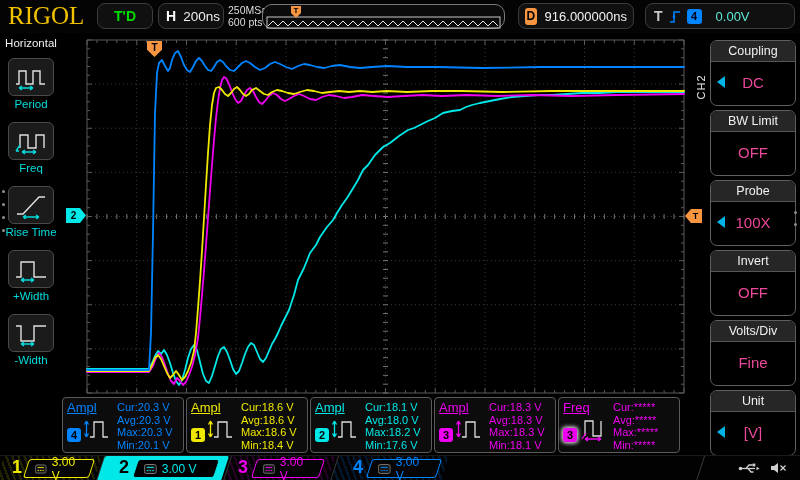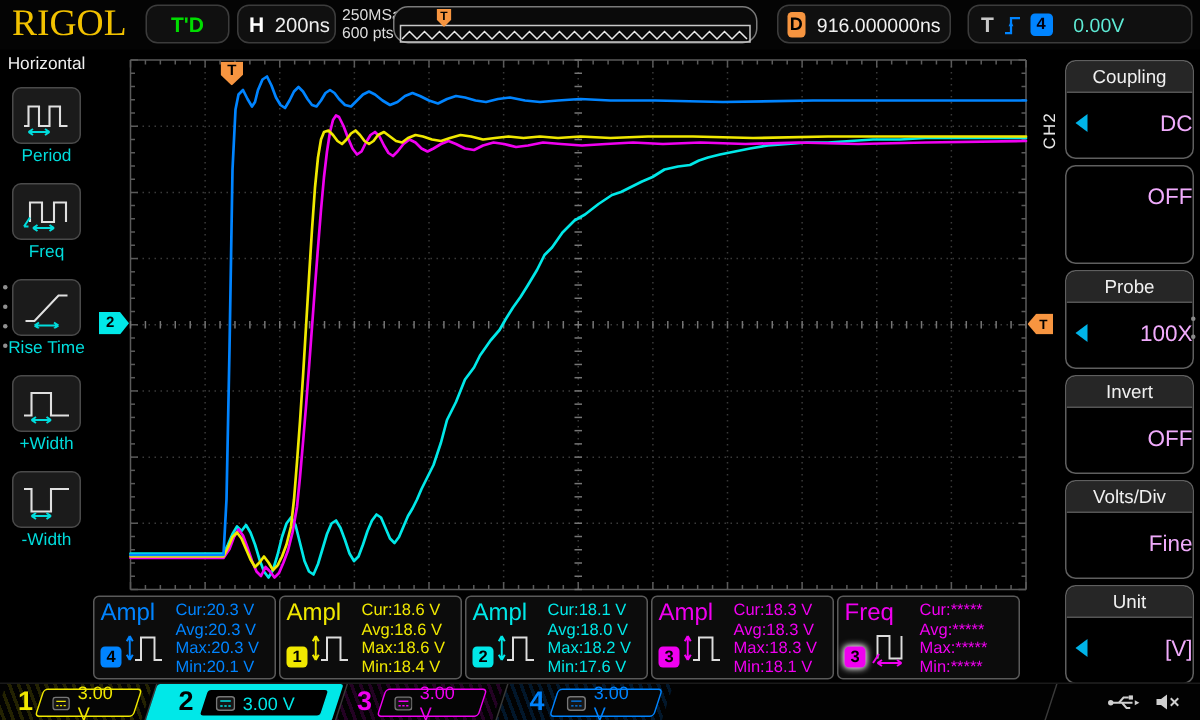--- a/index.html
+++ b/index.html
@@ -57,31 +57,31 @@
               clip-path:polygon(0 0,70% 0,100% 50%,70% 100%,0 100%);padding-right:5px;box-sizing:border-box;}
   
   .rightmenu{position:absolute;left:690px;top:33px;width:110px;height:422px;}
   .chtab{position:absolute;left:2px;top:28px;width:16px;height:52px;display:flex;align-items:center;justify-content:center;}
   .chtab span{transform:rotate(-90deg);color:#e8e8e8;font-size:11px;letter-spacing:1px;white-space:nowrap;}
   .rmitems{position:absolute;left:20px;top:7px;width:86px;}
   .rmitem{height:66px;margin-bottom:4px;border:1px solid #5f5f5f;border-radius:7px;overflow:hidden;
           background:#000;box-sizing:border-box;}
   .rmlabel{height:20px;background:#262626;border-bottom:1px solid #555;color:#f0f0f0;font-size:12.5px;
            display:flex;align-items:center;justify-content:center;}
-  .rmvalue{height:40px;color:#f0abfc;font-size:15px;display:flex;align-items:center;justify-content:flex-end;position:relative;}
+  .rmvalue{height:40px;color:#ec4899;font-size:15px;display:flex;align-items:center;justify-content:center;position:relative;}
   .arr{position:absolute;left:6px;top:14px;width:0;height:0;border-top:6px solid transparent;
        border-bottom:6px solid transparent;border-right:8px solid #00b4e8;}
   .rmdots{position:absolute;left:104px;top:178px;display:flex;flex-direction:column;gap:9px;}
   .rmdots i{width:3px;height:3px;border-radius:50%;background:#8a8a8a;}
   
   .measures{position:absolute;left:62px;top:397px;width:628px;height:58px;}
   .mcell{position:absolute;top:0;width:122px;height:56px;border:1px solid #5a5a5a;border-radius:4px;
          background:#0c0c0c;box-sizing:border-box;padding:2px 4px;display:flex;}
   .mleft{width:50px;}
-  .mtype{font-size:16px;display:block;}
+  .mtype{font-size:13px;display:block;text-decoration:underline;}
   .mrow2{display:flex;align-items:flex-end;gap:2px;margin-top:1px;}
   .mbadge{min-width:14px;height:14px;border-radius:3px;color:#000;font-weight:bold;font-size:11px;
           display:flex;align-items:center;justify-content:center;}
   .glow{box-shadow:0 0 4px 1px #fff;}
   .mglyph .gw{stroke:#ddd;fill:none;stroke-width:1.3;}
   .mglyph .ga{stroke:currentColor;fill:none;stroke-width:1.3;}
   .mvals{flex:1;font-size:11px;line-height:12.6px;padding-top:1px;white-space:nowrap;}
   
   .bottombar{position:absolute;left:0;top:455px;width:800px;height:25px;background:#020202;border-top:1px solid #1a1a1a;box-sizing:border-box;}
   .chseg{position:absolute;top:0;height:25px;}
@@ -553,20 +553,21 @@
     </div>
     <div class="rmitems">
       <div class="rmitem">
         <div class="rmlabel">Coupling</div>
         <div class="rmvalue">
             <span class="arr"></span>
           <span>DC</span>
           </div>
       </div>
       <div class="rmitem">
+        <div class="rmlabel">BW Limit</div>
         <div class="rmvalue">
             <span>OFF</span>
           </div>
       </div>
       <div class="rmitem">
         <div class="rmlabel">Probe</div>
         <div class="rmvalue">
             <span class="arr"></span>
           <span>100X</span>
           </div>

